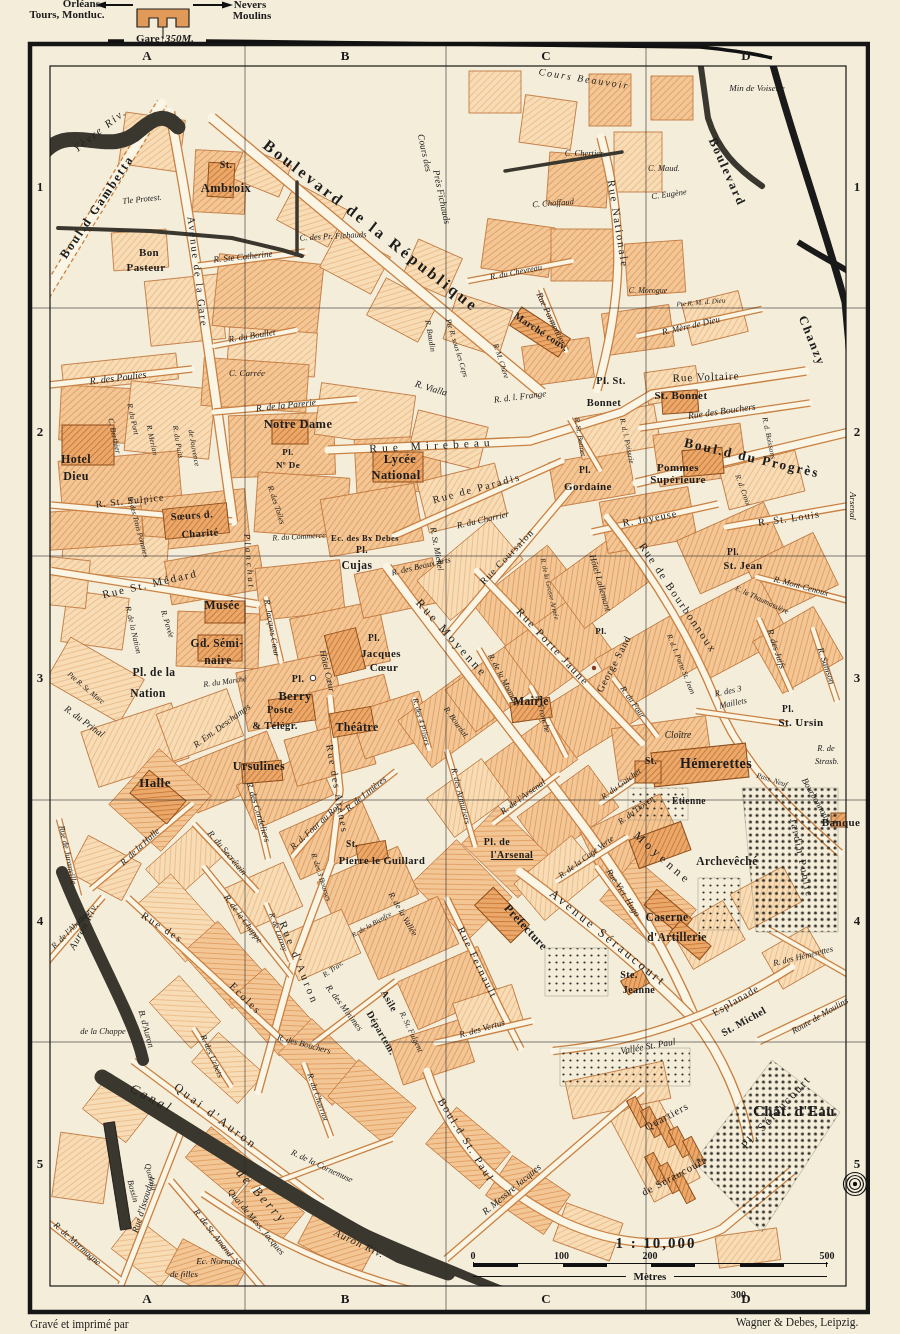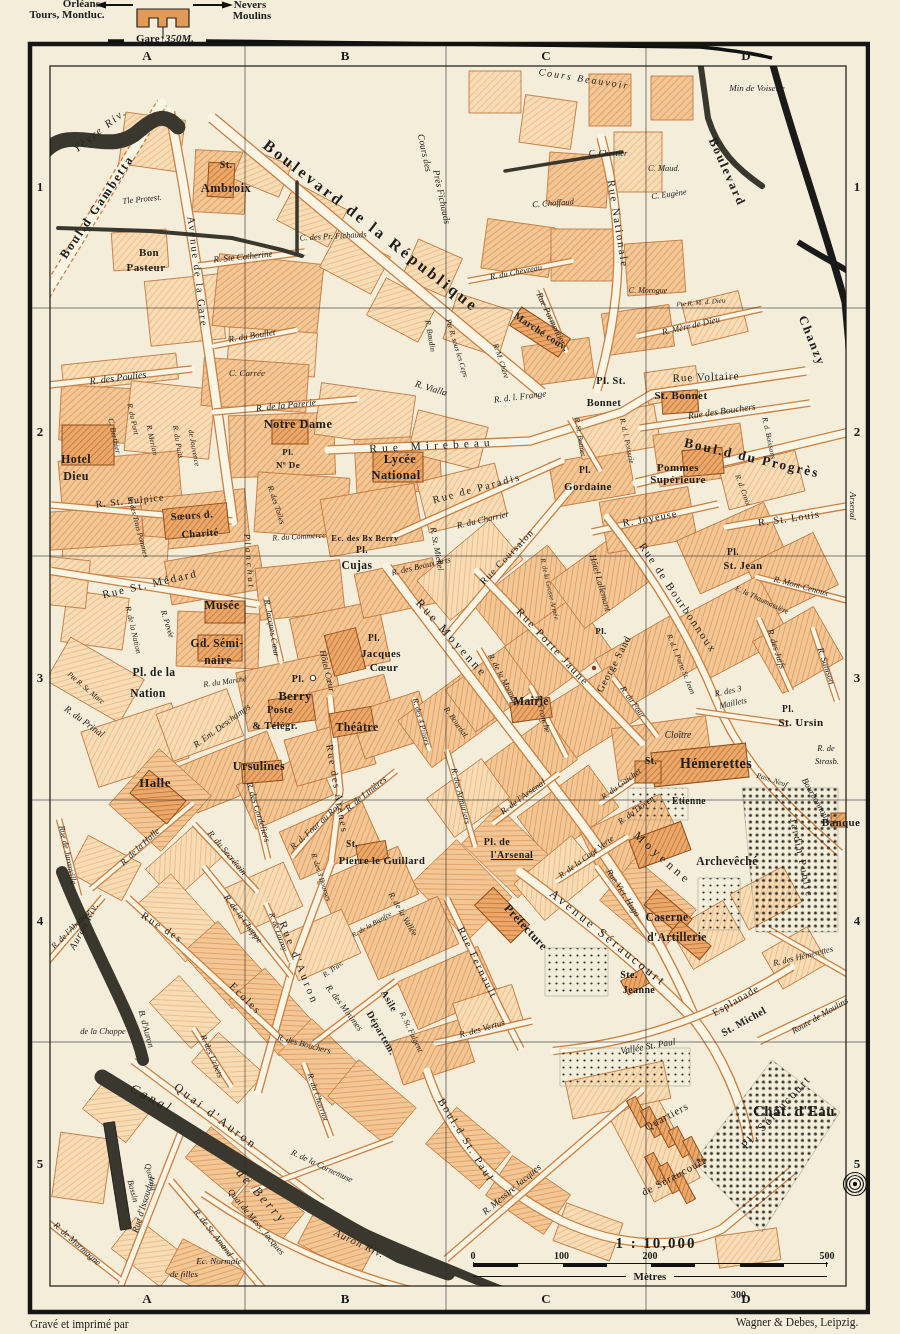--- a/index.html
+++ b/index.html
@@ -427,21 +427,21 @@
       <div class="lbl p" style="left: 146px; top: 267px; font-size: 11px; transform: translate(-50%, -50%) rotate(0deg);">Pasteur</div>
       <div class="lbl i" style="left: 243px; top: 257px; font-size: 9px; transform: translate(-50%, -50%) rotate(-6deg);">R. Ste Catherine</div>
       <div class="lbl b" style="left: 371px; top: 226px; font-size: 16px; letter-spacing: 3px; transform: translate(-50%, -50%) rotate(38deg);">Boulevard de la République</div>
       <div class="lbl i" style="left: 424px; top: 153px; font-size: 9.5px; transform: translate(-50%, -50%) rotate(78deg);">Cours des</div>
       <div class="lbl i" style="left: 441px; top: 197px; font-size: 9.5px; transform: translate(-50%, -50%) rotate(78deg);">Près Fichauds</div>
       <div class="lbl i" style="left: 333px; top: 236px; font-size: 8.5px; transform: translate(-50%, -50%) rotate(-3deg);">C. des Pr. Fichauds</div>
       <div class="lbl i" style="left: 252px; top: 336px; font-size: 9px; transform: translate(-50%, -50%) rotate(-9deg);">R. du Boullet</div>
       <div class="lbl i" style="left: 247px; top: 373px; font-size: 9px; transform: translate(-50%, -50%) rotate(0deg);">C. Carrée</div>
       <div class="lbl i" style="left: 430px; top: 336px; font-size: 8px; transform: translate(-50%, -50%) rotate(80deg);">R. Baudin</div>
       <div class="lbl i" style="left: 584px; top: 79px; font-size: 10px; letter-spacing: 2px; transform: translate(-50%, -50%) rotate(9deg);">Cours Beauvoir</div>
-      <div class="lbl i" style="left: 608px; top: 153px; font-size: 8.5px; transform: translate(-50%, -50%) rotate(0deg);">C. Chertier</div>
+      <div class="lbl i" style="left: 584px; top: 153px; font-size: 8.5px; transform: translate(-50%, -50%) rotate(0deg);">C. Chertier</div>
       <div class="lbl i" style="left: 664px; top: 168px; font-size: 8.5px; transform: translate(-50%, -50%) rotate(0deg);">C. Maud.</div>
       <div class="lbl i" style="left: 669px; top: 194px; font-size: 8.5px; transform: translate(-50%, -50%) rotate(-8deg);">C. Eugène</div>
       <div class="lbl i" style="left: 553px; top: 203px; font-size: 8.5px; transform: translate(-50%, -50%) rotate(-4deg);">C. Chaffaud</div>
       <div class="lbl r" style="left: 618px; top: 224px; font-size: 11px; letter-spacing: 2px; transform: translate(-50%, -50%) rotate(81deg);">Rue Nationale</div>
       <div class="lbl b" style="left: 727px; top: 172px; font-size: 12.5px; letter-spacing: 2px; transform: translate(-50%, -50%) rotate(66deg);">Boulevard</div>
       <div class="lbl b" style="left: 812px; top: 341px; font-size: 12.5px; letter-spacing: 2px; transform: translate(-50%, -50%) rotate(68deg);">Chanzy</div>
       <div class="lbl i" style="left: 757px; top: 88px; font-size: 9px; transform: translate(-50%, -50%) rotate(0deg);">Min de Voiselle</div>
       <div class="lbl i" style="left: 516px; top: 272px; font-size: 8.5px; transform: translate(-50%, -50%) rotate(-11deg);">R. du Chevreau</div>
       <div class="lbl i" style="left: 551px; top: 319px; font-size: 9px; transform: translate(-50%, -50%) rotate(64deg);">Rue Parmentier</div>
       <div class="lbl p" style="left: 541px; top: 332px; font-size: 10px; transform: translate(-50%, -50%) rotate(33deg);">Marché couv.</div>
@@ -477,21 +477,21 @@
       <div class="lbl p" style="left: 76px; top: 476px; font-size: 12px; transform: translate(-50%, -50%) rotate(0deg);">Dieu</div>
       <div class="lbl r" style="left: 130px; top: 501px; font-size: 10px; letter-spacing: 1px; transform: translate(-50%, -50%) rotate(-6deg);">R. St. Sulpice</div>
       <div class="lbl p" style="left: 192px; top: 516px; font-size: 10.5px; transform: translate(-50%, -50%) rotate(-4deg);">Sœurs d.</div>
       <div class="lbl p" style="left: 200px; top: 534px; font-size: 10.5px; transform: translate(-50%, -50%) rotate(-4deg);">Charité</div>
       <div class="lbl i" style="left: 138px; top: 527px; font-size: 7.5px; transform: translate(-50%, -50%) rotate(75deg);">R. des Trois Pommes</div>
       <div class="lbl p" style="left: 288px; top: 452px; font-size: 9px; transform: translate(-50%, -50%) rotate(0deg);">Pl.</div>
       <div class="lbl p" style="left: 288px; top: 465px; font-size: 9px; transform: translate(-50%, -50%) rotate(0deg);">Nº De</div>
       <div class="lbl i" style="left: 276px; top: 505px; font-size: 8px; transform: translate(-50%, -50%) rotate(72deg);">R. des Toiles</div>
       <div class="lbl i" style="left: 249px; top: 562px; font-size: 9px; letter-spacing: 3px; transform: translate(-50%, -50%) rotate(85deg);">Planchat</div>
       <div class="lbl i" style="left: 299px; top: 537px; font-size: 8px; transform: translate(-50%, -50%) rotate(-3deg);">R. du Commerce</div>
-      <div class="lbl p" style="left: 365px; top: 538px; font-size: 8.5px; transform: translate(-50%, -50%) rotate(0deg);">Ec. des Bx Berry</div>
+      <div class="lbl p" style="left: 365px; top: 538px; font-size: 8.5px; transform: translate(-50%, -50%) rotate(0deg);">Ec. des Bx Debes</div>
       <div class="lbl p" style="left: 362px; top: 551px; font-size: 9.5px; transform: translate(-50%, -50%) rotate(0deg);">Pl.</div>
       <div class="lbl p" style="left: 357px; top: 566px; font-size: 11.5px; transform: translate(-50%, -50%) rotate(0deg);">Cujas</div>
       <div class="lbl i" style="left: 421px; top: 566px; font-size: 8.5px; transform: translate(-50%, -50%) rotate(-13deg);">R. des Beaux Arts</div>
       <div class="lbl r" style="left: 477px; top: 489px; font-size: 10.5px; letter-spacing: 2px; transform: translate(-50%, -50%) rotate(-15deg);">Rue de Paradis</div>
       <div class="lbl i" style="left: 483px; top: 520px; font-size: 9px; transform: translate(-50%, -50%) rotate(-13deg);">R. du Charrier</div>
       <div class="lbl r" style="left: 507px; top: 557px; font-size: 10px; letter-spacing: 1px; transform: translate(-50%, -50%) rotate(-46deg);">Rue Coursalon</div>
       <div class="lbl i" style="left: 437px; top: 549px; font-size: 8.5px; transform: translate(-50%, -50%) rotate(80deg);">R. St. Michel</div>
       <div class="lbl r" style="left: 150px; top: 584px; font-size: 11px; letter-spacing: 2px; transform: translate(-50%, -50%) rotate(-13deg);">Rue St. Médard</div>
       <div class="lbl i" style="left: 133px; top: 630px; font-size: 8px; transform: translate(-50%, -50%) rotate(77deg);">R. de la Nation</div>
       <div class="lbl i" style="left: 167px; top: 624px; font-size: 8px; transform: translate(-50%, -50%) rotate(73deg);">R. Pavée</div>

